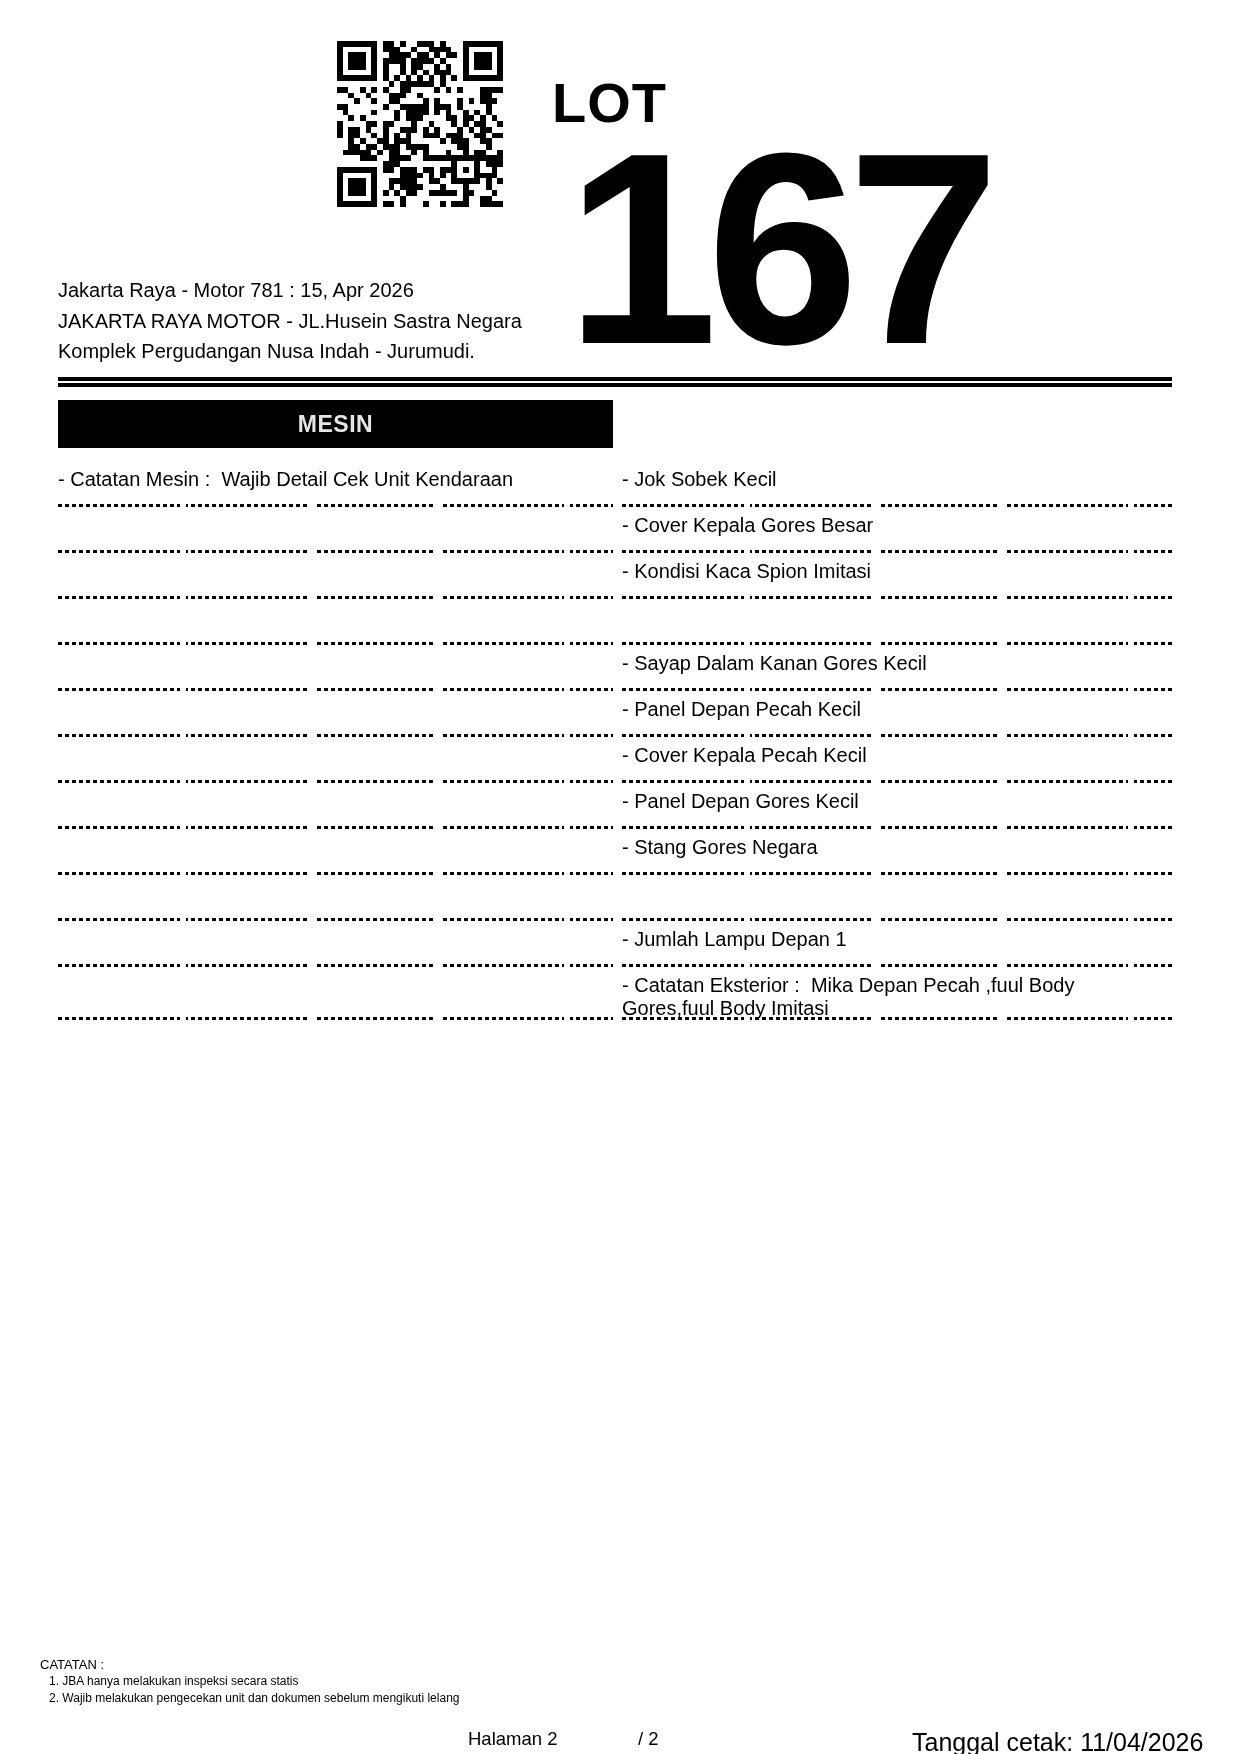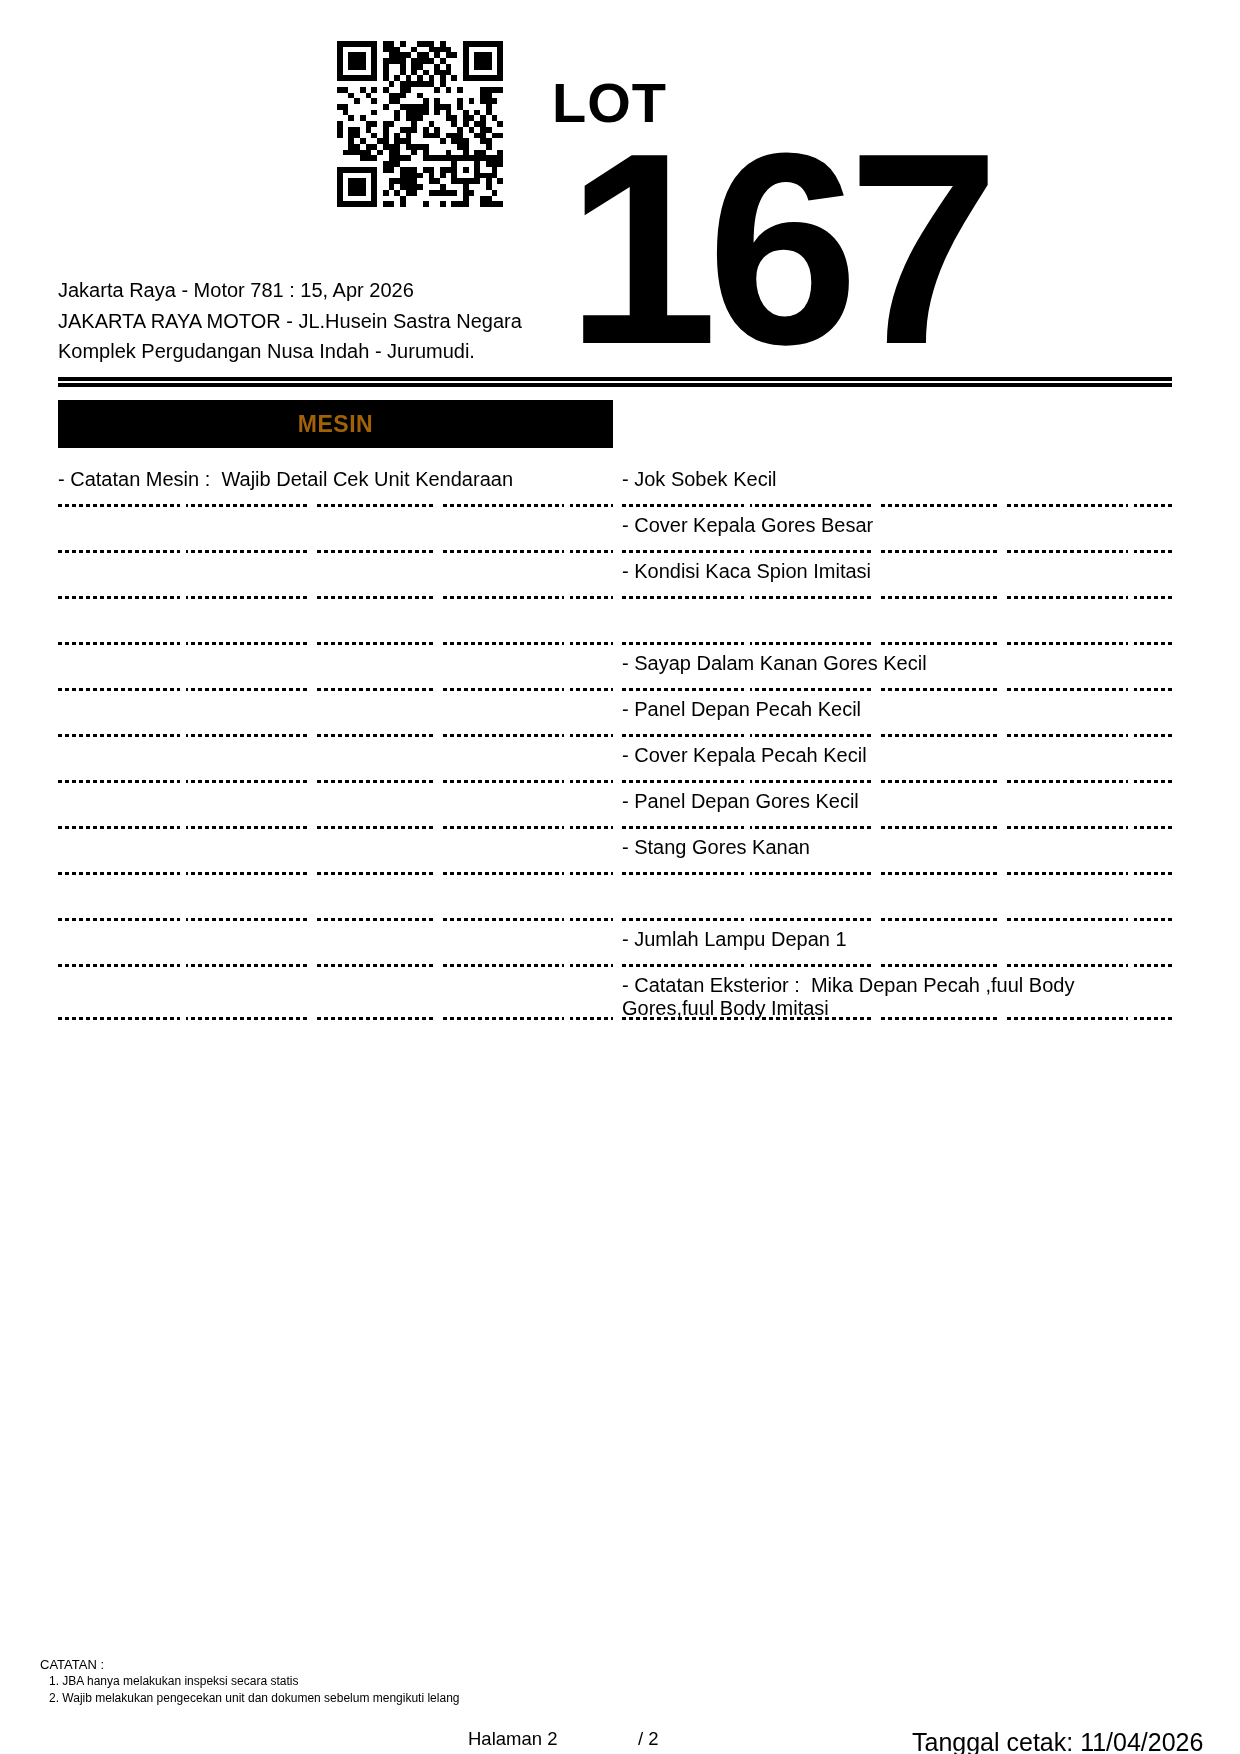--- a/index.html
+++ b/index.html
@@ -17,21 +17,21 @@
     position:absolute; left:566px; top:100px;
     font-size:273px; font-weight:bold; line-height:1; letter-spacing:-0.04em;
   }
   .address { position:absolute; left:58px; top:263px; font-size:20px; line-height:30.5px; }
   .address div { white-space:pre; }
   .double-rule {
     position:absolute; left:58px; top:365px; width:1114px; height:10px;
     background:linear-gradient(to bottom, #000 0 4px, #fff 4px 6px, #000 6px 10px);
   }
   .col-header {
-    position:absolute; top:388px; height:48px; background:#000; color:#a16207;
+    position:absolute; top:388px; height:48px; background:#000; color:#e5e5e5;
     display:flex; align-items:center; justify-content:center;
     font-size:23px; font-weight:bold; letter-spacing:0.5px;
   }
   .col-header.left  { left:58px;  width:555px; }
   .col-header.right { left:622px; width:550px; }
   .col { position:absolute; top:449px; }
   .col.left  { left:58px;  width:555px; }
   .col.right { left:622px; width:550px; }
   .row { position:relative; min-height:46px; }
   .row:last-child { min-height:53px; }
@@ -569,21 +569,21 @@
       </div>
       <div class="row">
         <div class="row-text">- Cover Kepala Pecah Kecil</div>
         <div class="sep"></div>
       </div>
       <div class="row">
         <div class="row-text">- Panel Depan Gores Kecil</div>
         <div class="sep"></div>
       </div>
       <div class="row">
-        <div class="row-text">- Stang Gores Kanan</div>
+        <div class="row-text">- Stang Gores Negara</div>
         <div class="sep"></div>
       </div>
       <div class="row">
         <div class="sep"></div>
       </div>
       <div class="row">
         <div class="row-text">- Jumlah Lampu Depan 1</div>
         <div class="sep"></div>
       </div>
       <div class="row">

